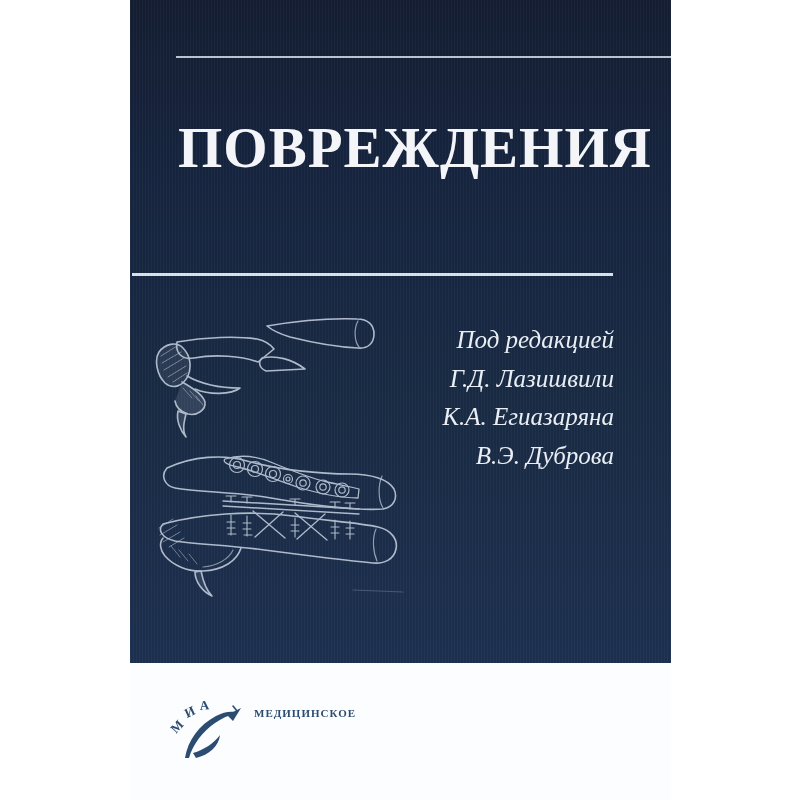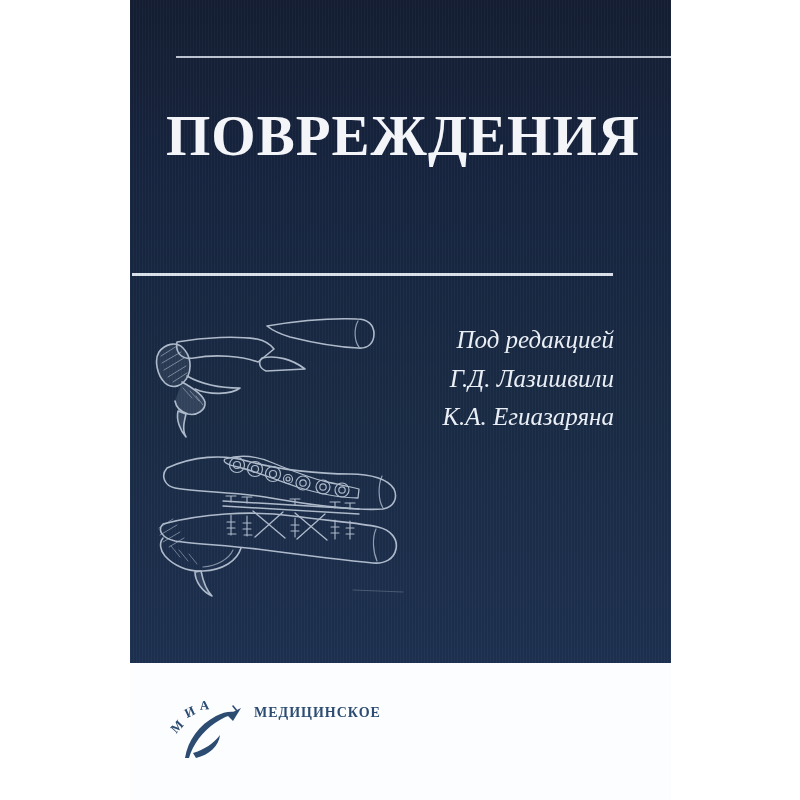--- a/index.html
+++ b/index.html
@@ -15,36 +15,36 @@
     overflow:hidden;
   }
   .cover::after{ 
     content:"";position:absolute;inset:0;pointer-events:none;
     background:repeating-linear-gradient(90deg,rgba(255,255,255,0.028) 0 1px,rgba(0,0,0,0.025) 1px 3px);
   }
   .rule{position:absolute;background:#ccd4e0;}
   .rule-top{top:56px;left:46px;right:0;height:2px;opacity:.92;}
   .rule-mid{top:273px;left:2px;width:481px;height:3px;background:#e7ecf3;opacity:.95;}
   .title{
-    position:absolute;left:36px;top:97px;margin:0;z-index:2;
+    position:absolute;left:36px;top:97px;margin:12px;z-index:2;
     font-size:57px;line-height:77px;font-weight:bold;letter-spacing:1px;
     color:#f3f5f8;white-space:nowrap;
   }
   .title span{display:block;}
   .editors{
     position:absolute;top:321px;right:57px;z-index:2;text-align:right;
     font-style:italic;font-size:25px;line-height:38.5px;color:#eaeef5;white-space:nowrap;
   }
   .sketches{position:absolute;left:15px;top:308px;width:280px;height:340px;z-index:1;}
   .band{position:absolute;left:0;top:663px;width:541px;height:137px;background:#fcfdfe;}
   .logo{position:absolute;left:37px;top:33px;width:82px;height:74px;}
   .logo text{font-family:"Liberation Serif","DejaVu Serif",serif;font-weight:bold;font-size:13px;fill:#2c4c72;}
   .pubname{
     position:absolute;left:124px;top:41px;
-    font-weight:bold;font-size:14px;line-height:18px;letter-spacing:1px;color:#2c4c72;
+    font-weight:bold;font-size:11px;line-height:18px;letter-spacing:1px;color:#2c4c72;
   }
 </style>
 </head>
 <body>
 
 <div class="book">
 
   <div class="cover">
 
     <div class="rule rule-top"></div>
@@ -110,20 +110,21 @@
           <path d="M108,203 L140,230 M138,204 L110,229 M150,205 L182,232 M180,206 L152,231" stroke-width="1.3"></path>
           <path d="M208,282 L258,284" stroke-width="1" opacity="0.3"></path>
         </g>
       </g>
     </svg>
 
     <div class="editors">
       <div>Под редакцией</div>
       <div>Г.Д. Лазишвили</div>
       <div>К.А. Егиазаряна</div>
+      <div>В.Э. Дуброва</div>
     </div>
 
   </div>
 
   <div class="band">
 
     <svg class="logo" viewBox="0 0 82 74" aria-hidden="true">
       <g>
         <text transform="translate(9,38) rotate(-47)">М</text>
         <text transform="translate(20,22) rotate(-25)">И</text>

